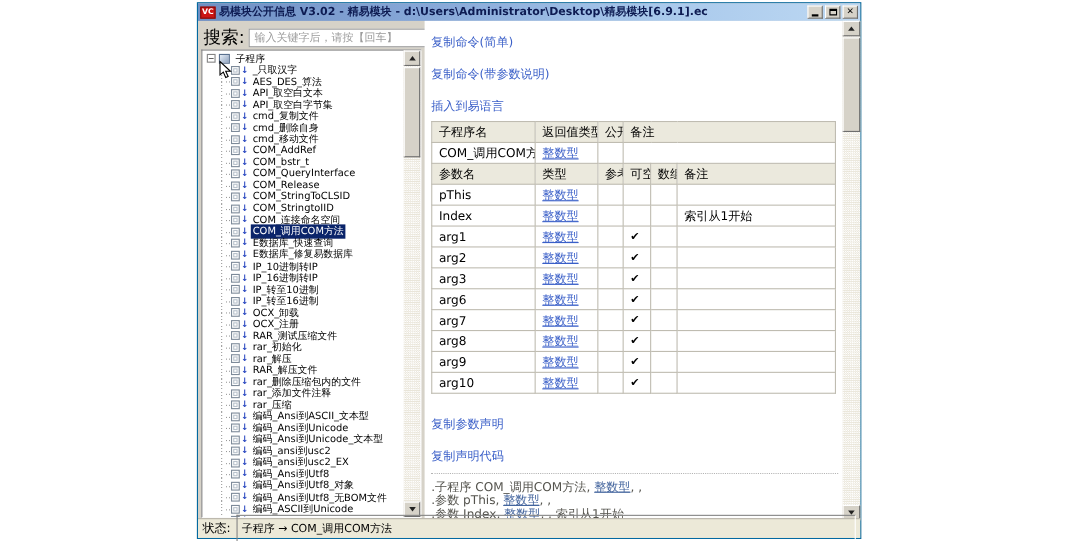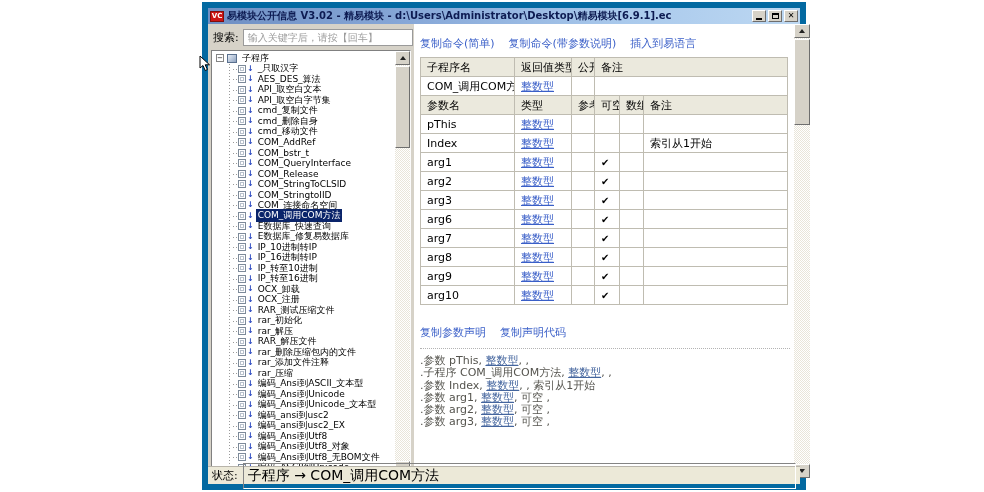--- a/index.html
+++ b/index.html
@@ -1,39 +1,39 @@
 <!DOCTYPE html>
 <html><head>
 <meta charset="utf-8">
 <style>
   * { margin:0; padding:0; box-sizing:border-box; }
   html,body { width:984px; height:492px; background:#ffffff; overflow:hidden;
               font-family:"DejaVu Sans", sans-serif; }
-  .window { position:absolute; left:202px; top:2px; width:604px; height:488px;
-            background:#d6d2c8; border:6px solid #0369a1; }
+  .window { position:absolute; left:179px; top:2px; width:604px; height:488px;
+            background:#d6d2c8; border:1px solid #0369a1; }
 
   
   .titlebar { position:absolute; left:0; top:0; right:0; height:16px;
     background:linear-gradient(90deg,#6f8fc3 0%,#87a8d8 35%,#a9c9ec 70%,#bdd8f2 100%);
     display:flex; align-items:center; padding:0 2px; gap:3px; overflow:hidden; }
   .app-icon { width:14px; height:11px; background:#cc1414; border:1px solid #7e0d0d;
     color:#fff; font-size:7px; font-weight:bold; line-height:9px; text-align:center; flex:0 0 auto; }
   .title-text { flex:1; font-size:10px; font-weight:bold; color:#0d1b52;
     white-space:nowrap; overflow:hidden; }
   .tb-buttons { display:flex; gap:2px; flex:0 0 auto; }
   .tb-btn { width:14px; height:12px; background:#d6d2c8;
     border:1px solid; border-color:#ffffff #6e6e6e #6e6e6e #ffffff;
     display:flex; align-items:center; justify-content:center; }
   .gl-min { width:6px; height:2px; background:#000; margin-top:6px; }
   .gl-max { width:7px; height:6px; border:1px solid #000; border-top-width:2px; }
   .gl-close { font-size:8px; font-weight:bold; color:#000; line-height:1; }
 
   
   .search-row { position:absolute; left:5px; top:21px; display:flex; align-items:center; gap:4px; }
-  .search-label { font-size:11px; color:#000; }
+  .search-label { font-size:16px; color:#000; }
   .search-input { width:170px; height:17px; border:1px solid #9a9a9a; background:#fff;
     font-size:10px; padding:0 4px; color:#333; font-family:"DejaVu Sans", sans-serif; }
   .search-input::placeholder { color:#9c9c9c; }
 
   
   .tree-panel { position:absolute; left:3px; top:42px; width:200px; height:426px;
     background:#fff; border:1px solid; border-color:#808080 #fbfbfb #fbfbfb #808080; }
   .tree-content { position:absolute; left:0; top:0; right:15px; bottom:0;
     overflow:hidden; padding:2px 0 0 4px; }
   .tree-vline { position:absolute; left:17px; top:10px; width:1px; height:420px;
@@ -68,21 +68,21 @@
     border-bottom:4px solid #222; }
   .tri-down { width:0; height:0; border-left:3px solid transparent; border-right:3px solid transparent;
     border-top:4px solid #222; }
   .sb-thumb { position:absolute; left:0; width:15px; background:#d6d2c8;
     border:1px solid; border-color:#ffffff #6e6e6e #6e6e6e #ffffff; }
 
   
   .right-panel { position:absolute; left:206px; top:16px; width:396px; height:454px; background:#fff; }
   .rp-content { position:absolute; left:0; top:0; right:16px; bottom:0; overflow:hidden;
     padding:12px 0 0 6px; }
-  .links-row { display:flex; gap:14px; font-size:11px; }
+  .links-row { display:flex; gap:14px; font-size:11px;flex-direction:column; }
   .plain-link { color:#3a5fc8; cursor:pointer; text-decoration:none; white-space:nowrap; }
 
   table.ptable { border-collapse:collapse; margin-top:6px; table-layout:fixed;
     width:367px; font-size:11px; }
   .ptable td, .ptable th { border:1px solid #bfbcb1; height:19px; padding:1px 6px;
     text-align:left; font-weight:normal; overflow:hidden; white-space:nowrap; color:#000; }
   .ptable tr.hdr td { background:#ebe9dd;font-family:Liberation Serif, serif; }
   .col-name { width:94px; } .col-type { width:57px; } .col-ref { width:23px; }
   .col-null { width:25px; } .col-arr { width:24px; } .col-rem { width:144px; }
   .blue-text { color:#3a5fc8; }
@@ -93,21 +93,21 @@
   .bottom-links { margin-top:20px; }
   .dotted-sep { border-top:1px dotted #b3b3b3; margin:8px 4px 6px 0; }
   .decl { font-size:11px; line-height:12.3px; color:#55544e; white-space:nowrap; }
   .dlink { color:#44659e; text-decoration:underline; cursor:pointer; }
 
   
   .statusbar { position:absolute; left:0; right:0; bottom:0; height:18px; background:#ece9d8;
     border-top:1px solid #b8b4aa; display:flex; align-items:center; padding:0 4px; gap:5px; }
   .status-label { font-size:11px; color:#000; flex:0 0 auto; }
   .status-field { flex:1; height:26px; border:1px solid; border-color:#848484 #ffffff #ffffff #848484;
-    display:flex; align-items:center; padding:0 4px; font-size:14px; color:#000; white-space:nowrap; overflow:hidden; }
+    display:flex; align-items:center; padding:0 4px; font-size:10px; color:#000; white-space:nowrap; overflow:hidden; }
 
   .cursor-svg { position:absolute; left:199px; top:55px; width:12px; height:18px; z-index:50; }
 </style>
 </head>
 <body>
 
 <div class="window">
 
   <div class="titlebar">
     <div class="app-icon">VC</div>
@@ -477,22 +477,22 @@
       <div class="links-row bottom-links">
 
       <a class="plain-link">复制参数声明</a>
           <a class="plain-link">复制声明代码</a>
         </div>
 
       <div class="dotted-sep"></div>
 
       <div class="decl-block">
 
-      <div class="decl"><span>.参数 pThis, </span><span class="dlink">整数型</span><span>, , </span></div>
-          <div class="decl"><span>.子程序 COM_调用COM方法, </span><span class="dlink">整数型</span><span>, , </span></div>
+      <div class="decl"><span>.子程序 COM_调用COM方法, </span><span class="dlink">整数型</span><span>, , </span></div>
+          <div class="decl"><span>.参数 pThis, </span><span class="dlink">整数型</span><span>, , </span></div>
           <div class="decl"><span>.参数 Index, </span><span class="dlink">整数型</span><span>, , 索引从1开始</span></div>
           <div class="decl"><span>.参数 arg1, </span><span class="dlink">整数型</span><span>, 可空 , </span></div>
           <div class="decl"><span>.参数 arg2, </span><span class="dlink">整数型</span><span>, 可空 , </span></div>
           <div class="decl"><span>.参数 arg3, </span><span class="dlink">整数型</span><span>, 可空 , </span></div>
         </div>
     </div>
 
     <div class="sb" style="width:16px;">
       <div class="sb-btn sb-up" style="width:16px;">
           <div class="tri-up"></div>

